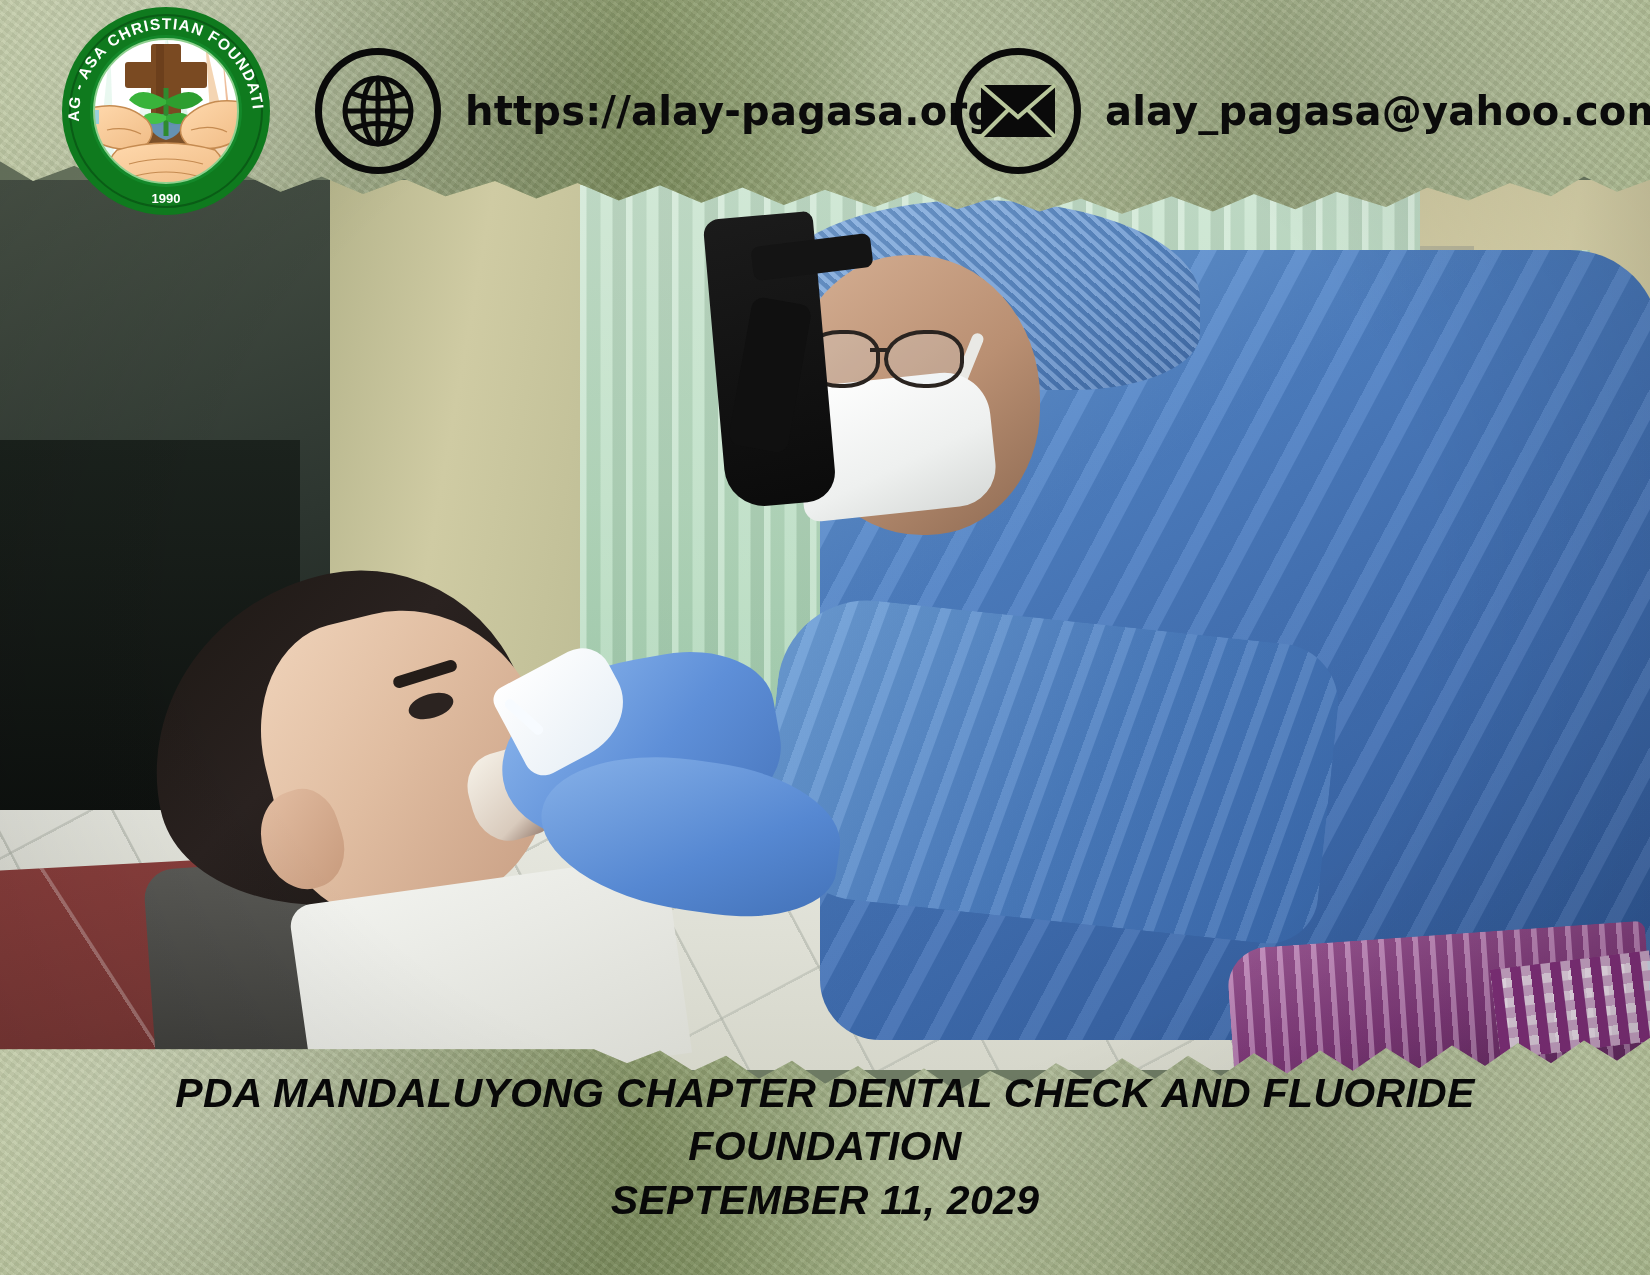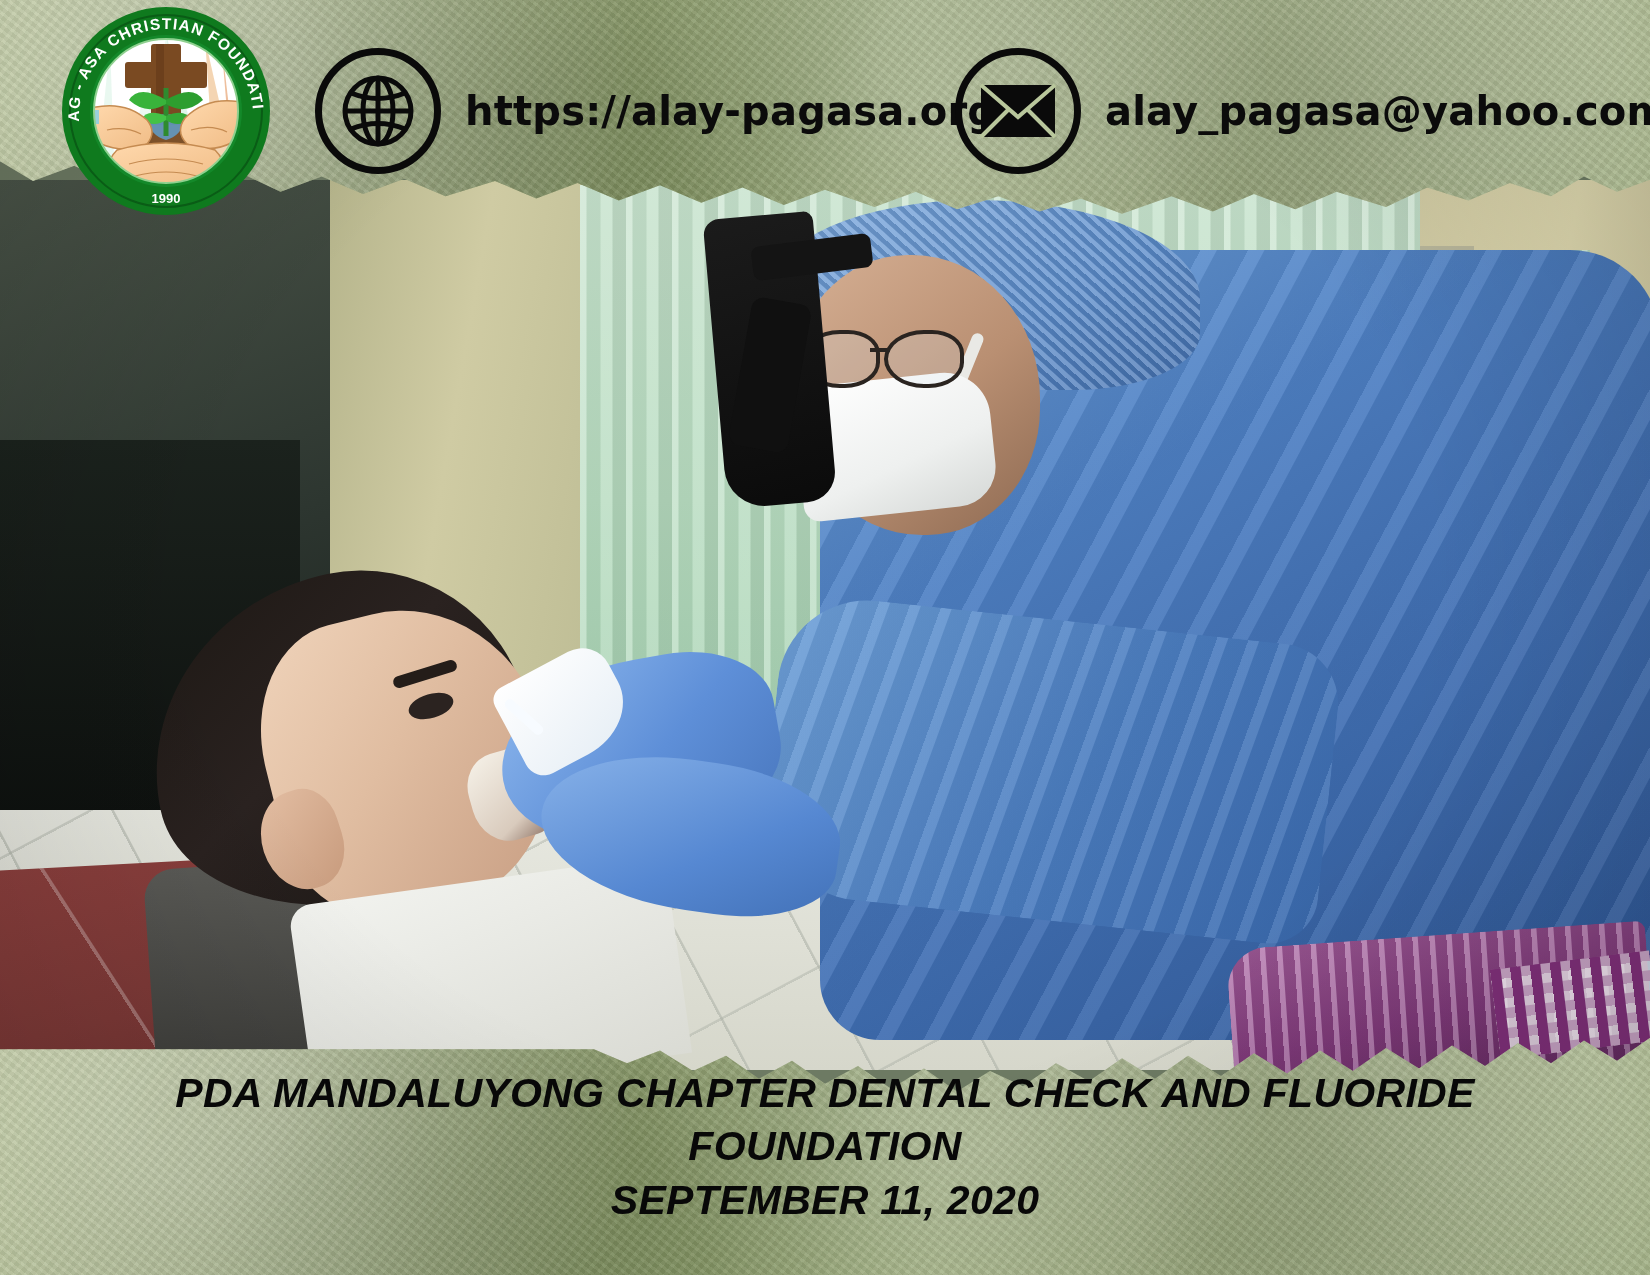--- a/index.html
+++ b/index.html
@@ -500,16 +500,16 @@
         <path d="M2,56 L30,28" fill="none" stroke="#b9c79c" stroke-width="4"></path>
         <path d="M76,56 L48,28" fill="none" stroke="#b9c79c" stroke-width="4"></path>
       </svg>
     </div>
     <span class="contact-text">alay_pagasa@yahoo.com</span>
   </div>
 
   <div class="caption">
     <span class="cap-line">PDA MANDALUYONG CHAPTER DENTAL CHECK AND FLUORIDE</span>
     <span class="cap-line">FOUNDATION</span>
-    <span class="cap-date">SEPTEMBER 11, 2020</span>
+    <span class="cap-date">SEPTEMBER 11, 2029</span>
   </div>
 
 </div>
 
 </body></html>

